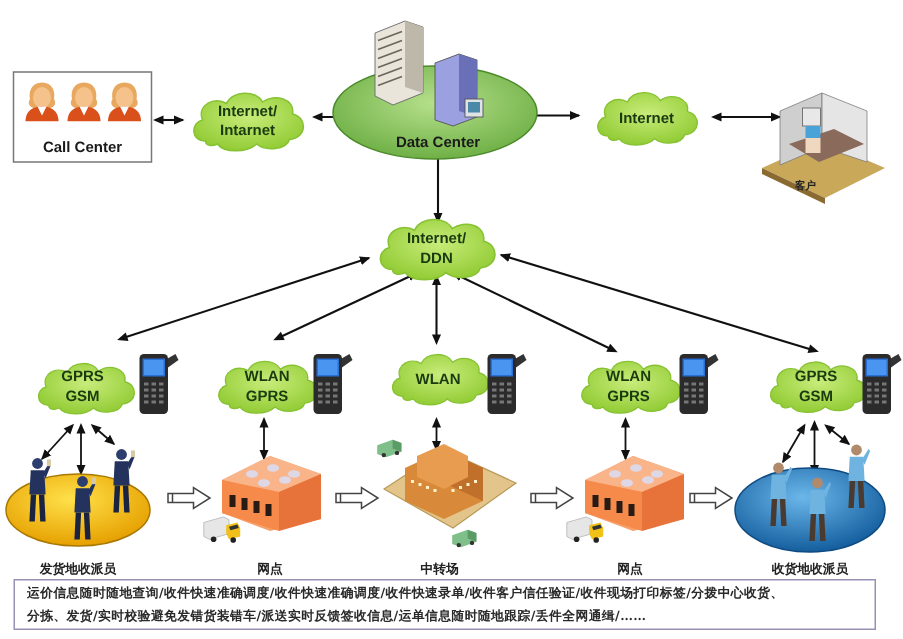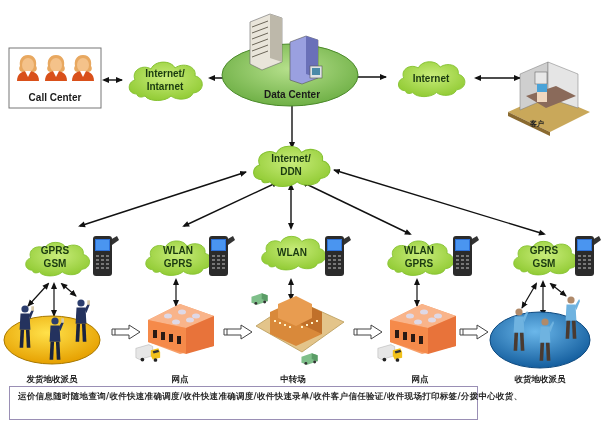--- a/index.html
+++ b/index.html
@@ -1,21 +1,21 @@
 <!DOCTYPE html>
 <html><head>
 <meta charset="utf-8">
 <style>
   html, body { margin:0; padding:0; background:#ffffff; }
   body { width:602px; height:426px; position:relative; overflow:hidden; font-family:"Liberation Sans", sans-serif; }
   #stage { position:absolute; left:0; top:0; width:602px; height:426px; }
   .cloud-label { font-family:"Liberation Sans", sans-serif; font-weight:bold; font-size:10px; fill:#1a3a10; text-anchor:middle; }
   .node-label { font-family:"Liberation Sans", sans-serif; font-weight:bold; font-size:10px; fill:#1a1a1a; text-anchor:middle; }
   .cn-label { font-family:"DejaVu Serif", serif; font-weight:bold; font-size:8.5px; fill:#222; text-anchor:middle; }
-  .desc-box { position:absolute; left:9px; top:386px; width:469px; height:34px; border:1px solid #9a8fb5; box-sizing:border-box; background:#fff; padding:2px 8px; }
+  .desc-box { position:absolute; left:9px; top:386px; width:575px; height:34px; border:1px solid #9a8fb5; box-sizing:border-box; background:#fff; padding:2px 8px; }
   .desc-line { font-family:"DejaVu Serif", serif; font-size:8.5px; line-height:15px; color:#2a2a2a; white-space:nowrap; font-weight:bold; letter-spacing:0.3px; }
 </style>
 </head>
 <body>
 
 <svg id="stage" viewBox="0 0 602 426" xmlns="http://www.w3.org/2000/svg">
   <defs>
     <marker id="ah" markerWidth="8" markerHeight="8" refX="6" refY="4" orient="auto" markerUnits="userSpaceOnUse">
       <path d="M0,1 L7,4 L0,7 Z" fill="#111"></path>
     </marker>
@@ -291,13 +291,14 @@
     <ellipse cx="540" cy="340" rx="50" ry="28" fill="url(#bluGrad)" stroke="#0e4a80" stroke-width="1"></ellipse>
     <use href="#person-blue" x="510" y="306" width="18" height="48"></use>
     <use href="#person-blue" x="536" y="316" width="18" height="48"></use>
     <use href="#person-blue" x="562" y="294" width="18" height="48"></use>
     <text class="cn-label" x="540" y="382">收货地收派员</text>
   </g>
 </svg>
 
 <div class="desc-box">
   <div class="desc-line">运价信息随时随地查询/收件快速准确调度/收件快速准确调度/收件快速录单/收件客户信任验证/收件现场打印标签/分拨中心收货、</div>
+  <div class="desc-line">分拣、发货/实时校验避免发错货装错车/派送实时反馈签收信息/运单信息随时随地跟踪/丢件全网通缉/……</div>
 </div>
 
 </body></html>

